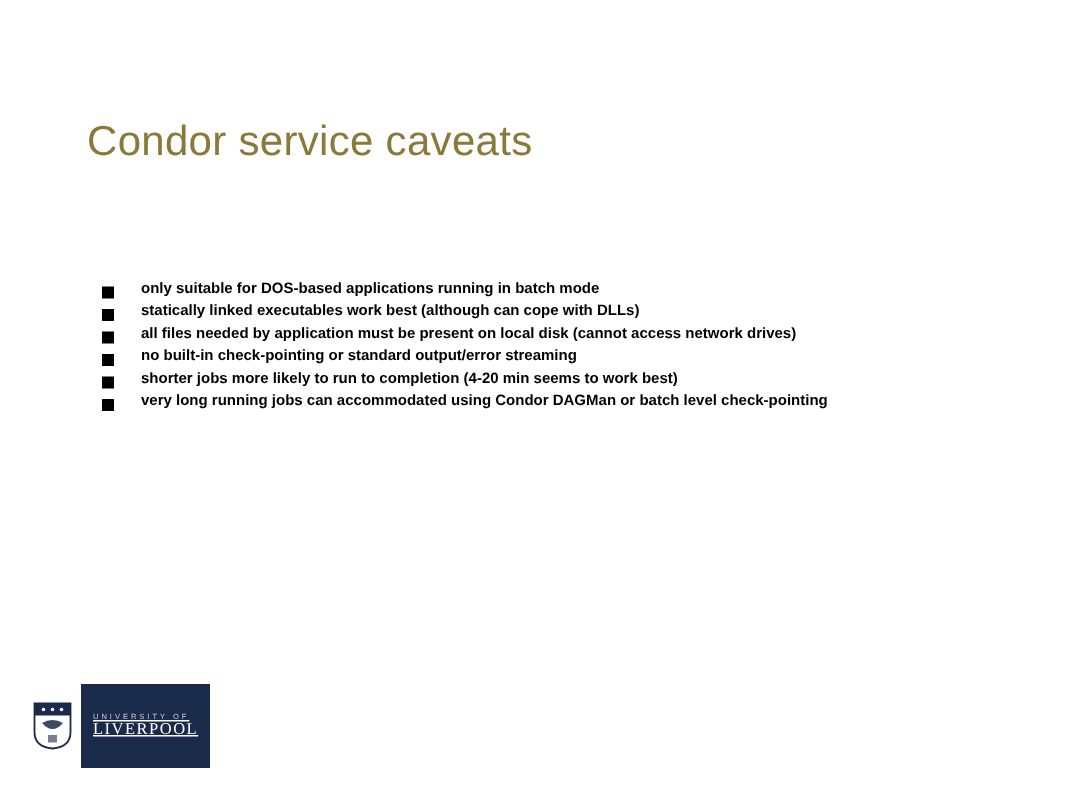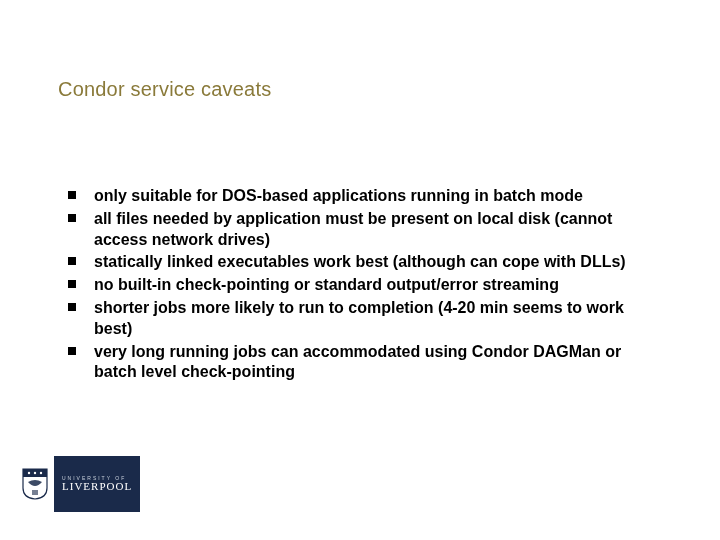--- a/index.html
+++ b/index.html
@@ -15,21 +15,21 @@
   .slide {
     width: 720px;
     height: 540px;
     position: relative;
     box-sizing: border-box;
   }
   .title {
     position: absolute;
     left: 58px;
     top: 78px;
-    font-size: 20px;
+    font-size: 28px;
     font-weight: 400;
     color: #8a7a3a;
     letter-spacing: 0.2px;
   }
   .bullets {
     position: absolute;
     left: 68px;
     top: 186px;
     width: 590px;
   }
@@ -40,21 +40,21 @@
   }
   .bullet-mark {
     width: 8px;
     height: 8px;
     background: #000;
     margin-top: 5px;
     margin-right: 18px;
     flex: 0 0 auto;
   }
   .bullet-text {
-    font-size: 16px;
+    font-size: 10px;
     font-weight: 700;
     color: #000;
     line-height: 1.3;
     flex: 1 1 auto;
   }
   .footer-logo {
     position: absolute;
     left: 22px;
     bottom: 28px;
     display: flex;
@@ -63,20 +63,21 @@
   }
   .shield {
     width: 26px;
     height: 32px;
   }
   .liverpool-box {
     background: #1a2a4a;
     color: #fff;
     padding: 20px 8px;
     line-height: 1;
+    text-decoration: underline;
   }
   .liverpool-top {
     font-size: 5px;
     letter-spacing: 2px;
     color: #c8d0dc;
   }
   .liverpool-main {
     font-size: 11px;
     letter-spacing: 1px;
     font-family: Georgia, 'Times New Roman', serif;
@@ -89,25 +90,25 @@
 
   <div class="title">Condor service caveats</div>
 
   <div class="bullets">
     <div class="bullet-row">
       <div class="bullet-mark"></div>
       <div class="bullet-text">only suitable for DOS-based applications running in batch mode</div>
     </div>
     <div class="bullet-row">
       <div class="bullet-mark"></div>
-      <div class="bullet-text">all files needed by application must be present on local disk (cannot access network drives)</div>
+      <div class="bullet-text">statically linked executables work best (although can cope with DLLs)</div>
     </div>
     <div class="bullet-row">
       <div class="bullet-mark"></div>
-      <div class="bullet-text">statically linked executables work best (although can cope with DLLs)</div>
+      <div class="bullet-text">all files needed by application must be present on local disk (cannot access network drives)</div>
     </div>
     <div class="bullet-row">
       <div class="bullet-mark"></div>
       <div class="bullet-text">no built-in check-pointing or standard output/error streaming</div>
     </div>
     <div class="bullet-row">
       <div class="bullet-mark"></div>
       <div class="bullet-text">shorter jobs more likely to run to completion (4-20 min seems to work best)</div>
     </div>
     <div class="bullet-row">

